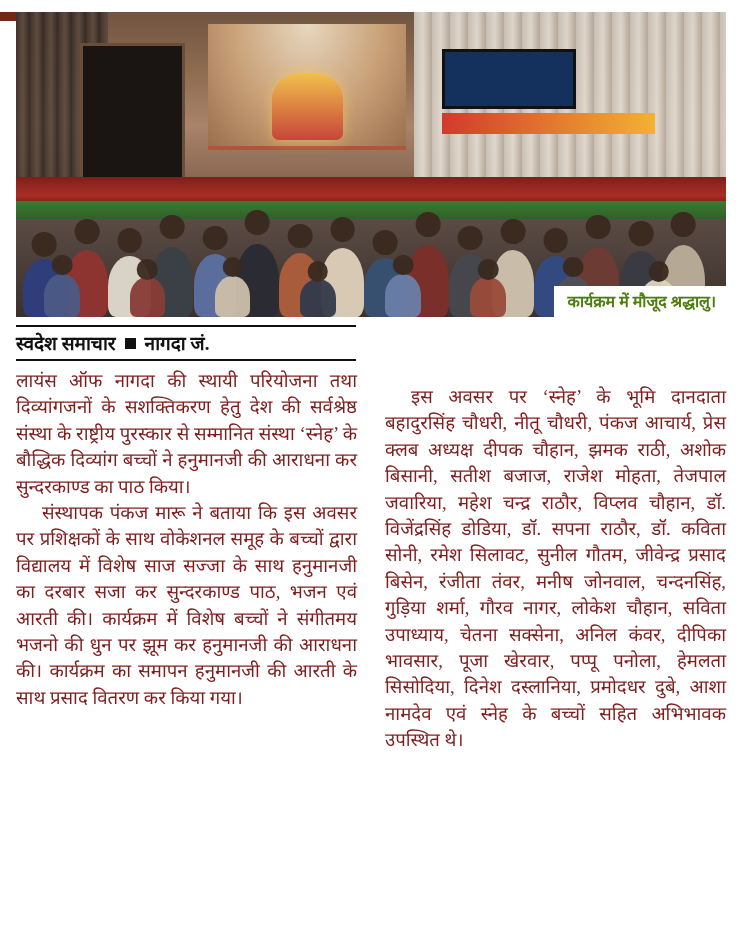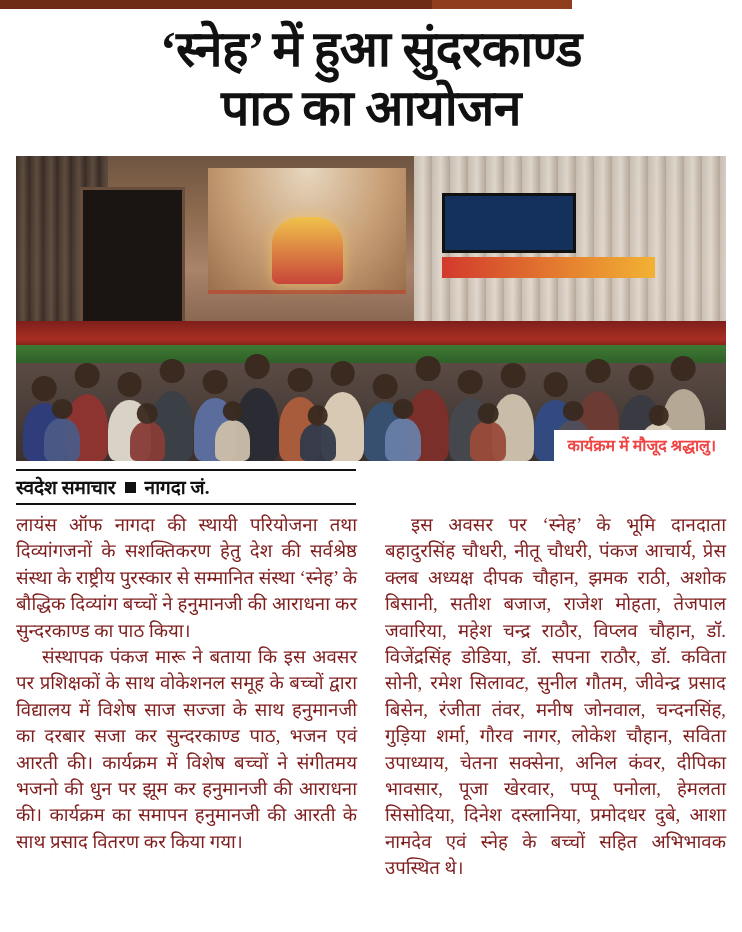--- a/index.html
+++ b/index.html
@@ -157,21 +157,21 @@
     padding-top: 58%;
     transform: translateX(-50%);
     background: #3a2a20;
     border-radius: 50%;
   }
   .photo-caption {
     position: absolute;
     right: 0;
     bottom: 0;
     background: #ffffff;
-    color: #ef4444;
+    color: #4d7c0f;
     font-family: "Liberation Serif", serif;
     font-weight: bold;
     font-size: 16px;
     padding: 4px 10px 5px 12px;
     border-left: 2px solid #ffffff;
     letter-spacing: 0px;
   }
   .byline-wrap {
     margin: 8px 16px 0 16px;
     width: 340px;
@@ -211,40 +211,37 @@
   }
   .col p {
     margin: 0 0 0 0;
     text-indent: 26px;
   }
   .col p.first {
     text-indent: 0;
   }
   .col.right {
     border-left: 0;
+    margin-top: 16px;
   }
   .col.right p {
     text-indent: 26px;
   }
 </style>
 </head>
 <body>
 
 <div class="page">
 
   <div class="top-strip">
     <div class="bar-left"></div>
     <div class="bar-mid"></div>
     <div class="bar-right"></div>
   </div>
 
-  <h1 class="headline">
-    <span>‘स्नेह’ में हुआ सुंदरकाण्ड</span><br>
-    <span>पाठ का आयोजन</span>
-  </h1>
 
   <div class="photo-wrap">
     <div class="photo">
       <div class="ph-wall"></div>
       <div class="ph-curtain"></div>
       <div class="ph-curtain2"></div>
       <div class="ph-door"></div>
       <div class="ph-canopy"></div>
       <div class="ph-deity"></div>
       <div class="ph-screen"></div>

